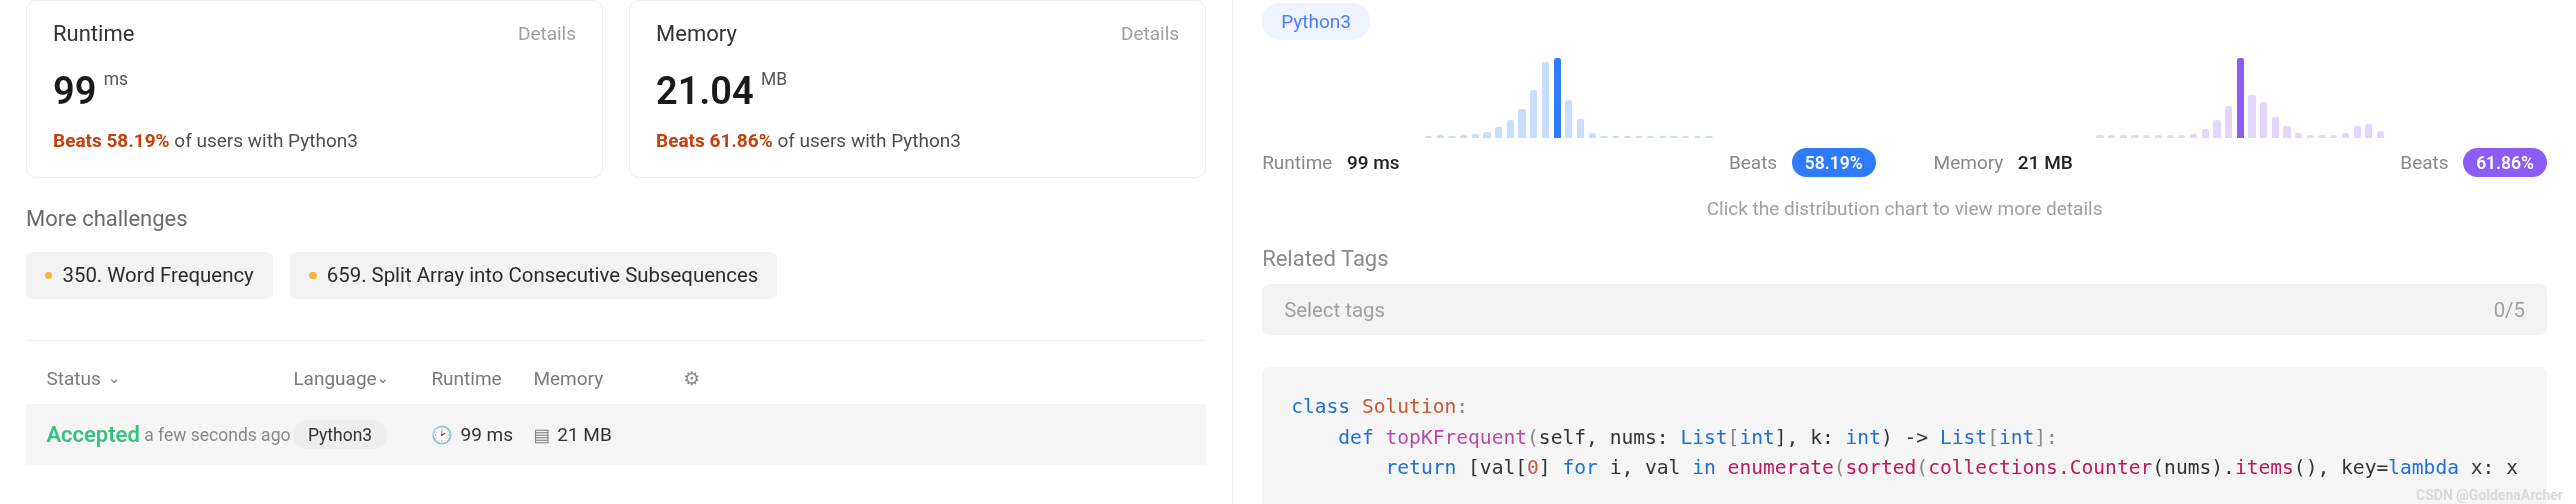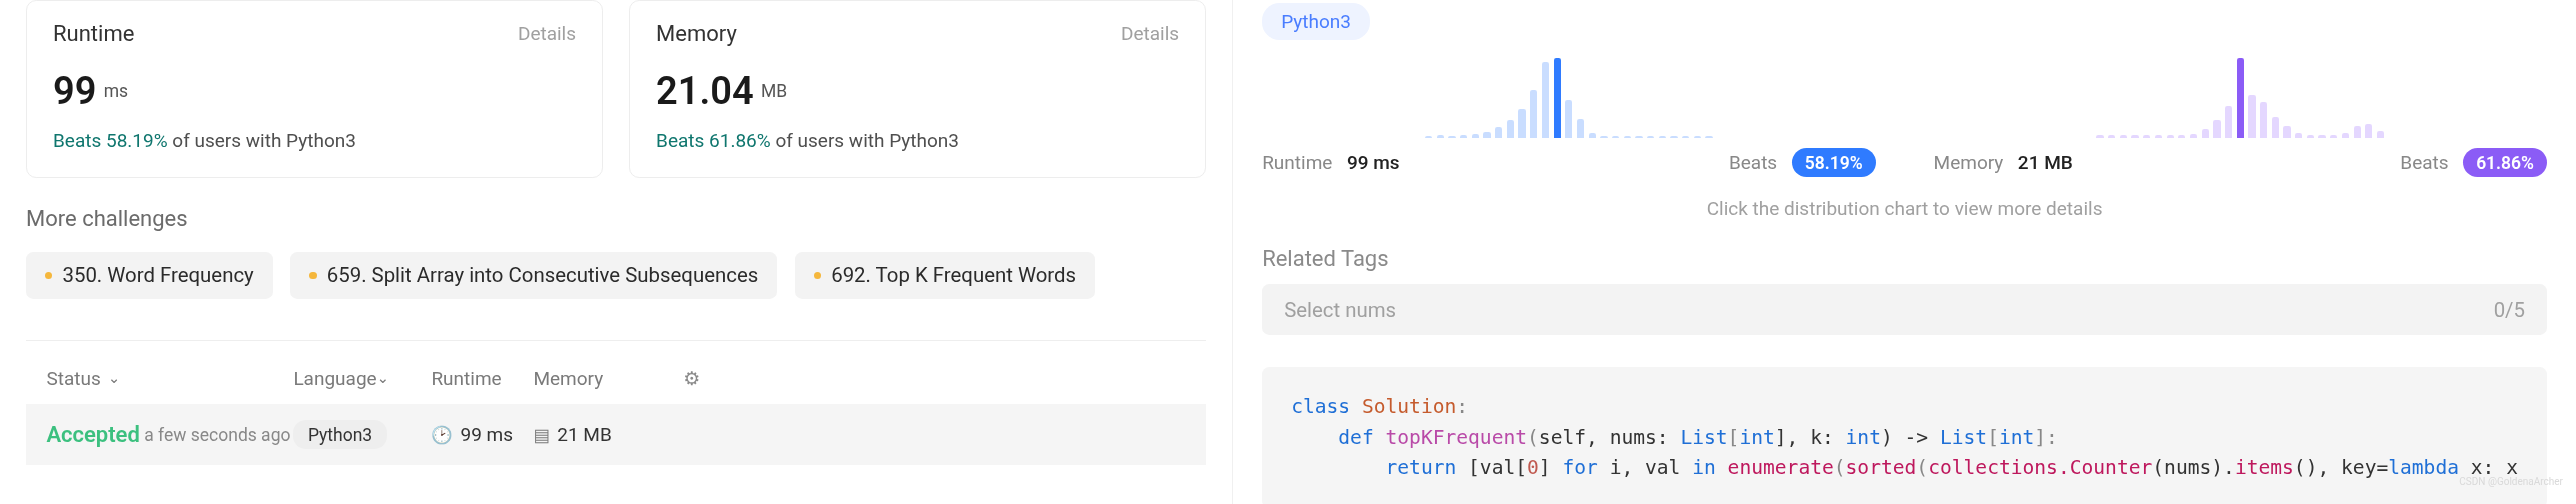--- a/index.html
+++ b/index.html
@@ -18,41 +18,42 @@
     border-right: 0.7px solid #f0f0f0;
   }
   .right-panel {
     flex: 1;
     padding: 0 29px;
     position: relative;
   }
   .watermark {
     position: absolute;
     right: 13px;
-    bottom: 18px;
-    font-size: 10px;
+    bottom: 2px;
+    font-size: 14px;
     color: #d9d9d9;
+    font-weight: bold;
   }
 
   
   .stat-cards { display: flex; gap: 26px; }
   .stat-card {
     flex: 1;
     border: 0.7px solid #ededed;
     border-radius: 10.2px;
     padding: 20.4px 26px 25px;
   }
   .stat-card-head { display: flex; justify-content: space-between; align-items: center; }
   .stat-card-title { font-size: 22px; color: #333; }
   .stat-card-details { font-size: 19px; color: #a0a0a0; cursor: pointer; }
-  .stat-value { display: flex; align-items: center; gap: 7.3px; margin-top: 23px; }
+  .stat-value { display: flex; align-items: flex-start; gap: 7.3px; margin-top: 23px; }
   .stat-value-num { font-size: 38px; font-weight: 600; color: #1a1a1a; }
   .stat-value-unit { font-size: 17.5px; color: #555; }
   .stat-beats { margin-top: 16px; font-size: 19px; color: #4f4f4f; }
-  .beats-pct { color: #0f766e; font-weight: 400; }
+  .beats-pct { color: #c2410c; font-weight: 700; }
 
   
   .more-challenges { margin-top: 28px; }
   .more-challenges-title { font-size: 22px; color: #6b6b6b; margin-bottom: 20.4px; }
   .challenge-chips { display: flex; gap: 17.5px; flex-wrap: wrap; }
   .challenge-chip {
     background: #f3f3f3;
     border-radius: 7.3px;
     padding: 11.6px 19px;
     font-size: 20.4px;
@@ -209,24 +210,20 @@
     <div class="more-challenges-title">More challenges</div>
     <div class="challenge-chips">
       <div class="challenge-chip">
         <span class="chip-dot"></span>
         <span>350. Word Frequency</span>
       </div>
       <div class="challenge-chip">
         <span class="chip-dot"></span>
         <span>659. Split Array into Consecutive Subsequences</span>
       </div>
-      <div class="challenge-chip">
-        <span class="chip-dot"></span>
-        <span>692. Top K Frequent Words</span>
-      </div>
     </div>
   </div>
 
   <div class="subs-table">
     <div class="subs-head">
       <div class="col-status">
         <span>Status</span>
         <span class="chev">⌄</span>
       </div>
       <div class="col-lang">
@@ -346,21 +343,21 @@
           <span class="beats-pill purple">61.86%</span>
         </div>
       </div>
     </div>
   </div>
 
   <div class="dist-hint">Click the distribution chart to view more details</div>
 
   <div class="rel-tags-title">Related Tags</div>
   <div class="tags-input">
-    <span>Select nums</span>
+    <span>Select tags</span>
     <span>0/5</span>
   </div>
 
   <div class="code-block"><span class="kw">class </span><span class="cls">Solution</span><span class="punct">:</span>
 <span class="kw">    def </span><span class="fn">topKFrequent</span><span class="punct">(</span><span>self</span><span>, nums: </span><span class="typ">List</span><span class="punct">[</span><span class="typ">int</span><span>], k: </span><span class="typ">int</span><span>) -&gt; </span><span class="typ">List</span><span class="punct">[</span><span class="typ">int</span><span class="punct">]:</span>
 <span class="kw">        return </span><span>[val[</span><span class="num">0</span><span>] </span><span class="kw">for</span><span> i, val </span><span class="kw">in</span><span> </span><span class="call">enumerate</span><span class="punct">(</span><span class="call">sorted</span><span class="punct">(</span><span class="call">collections.Counter</span><span>(nums).</span><span class="call">items</span><span>(), key=</span><span class="kw">lambda</span><span> x: x</span></div>
 
   <div class="watermark">CSDN @GoldenaArcher</div>
 </div>
 

